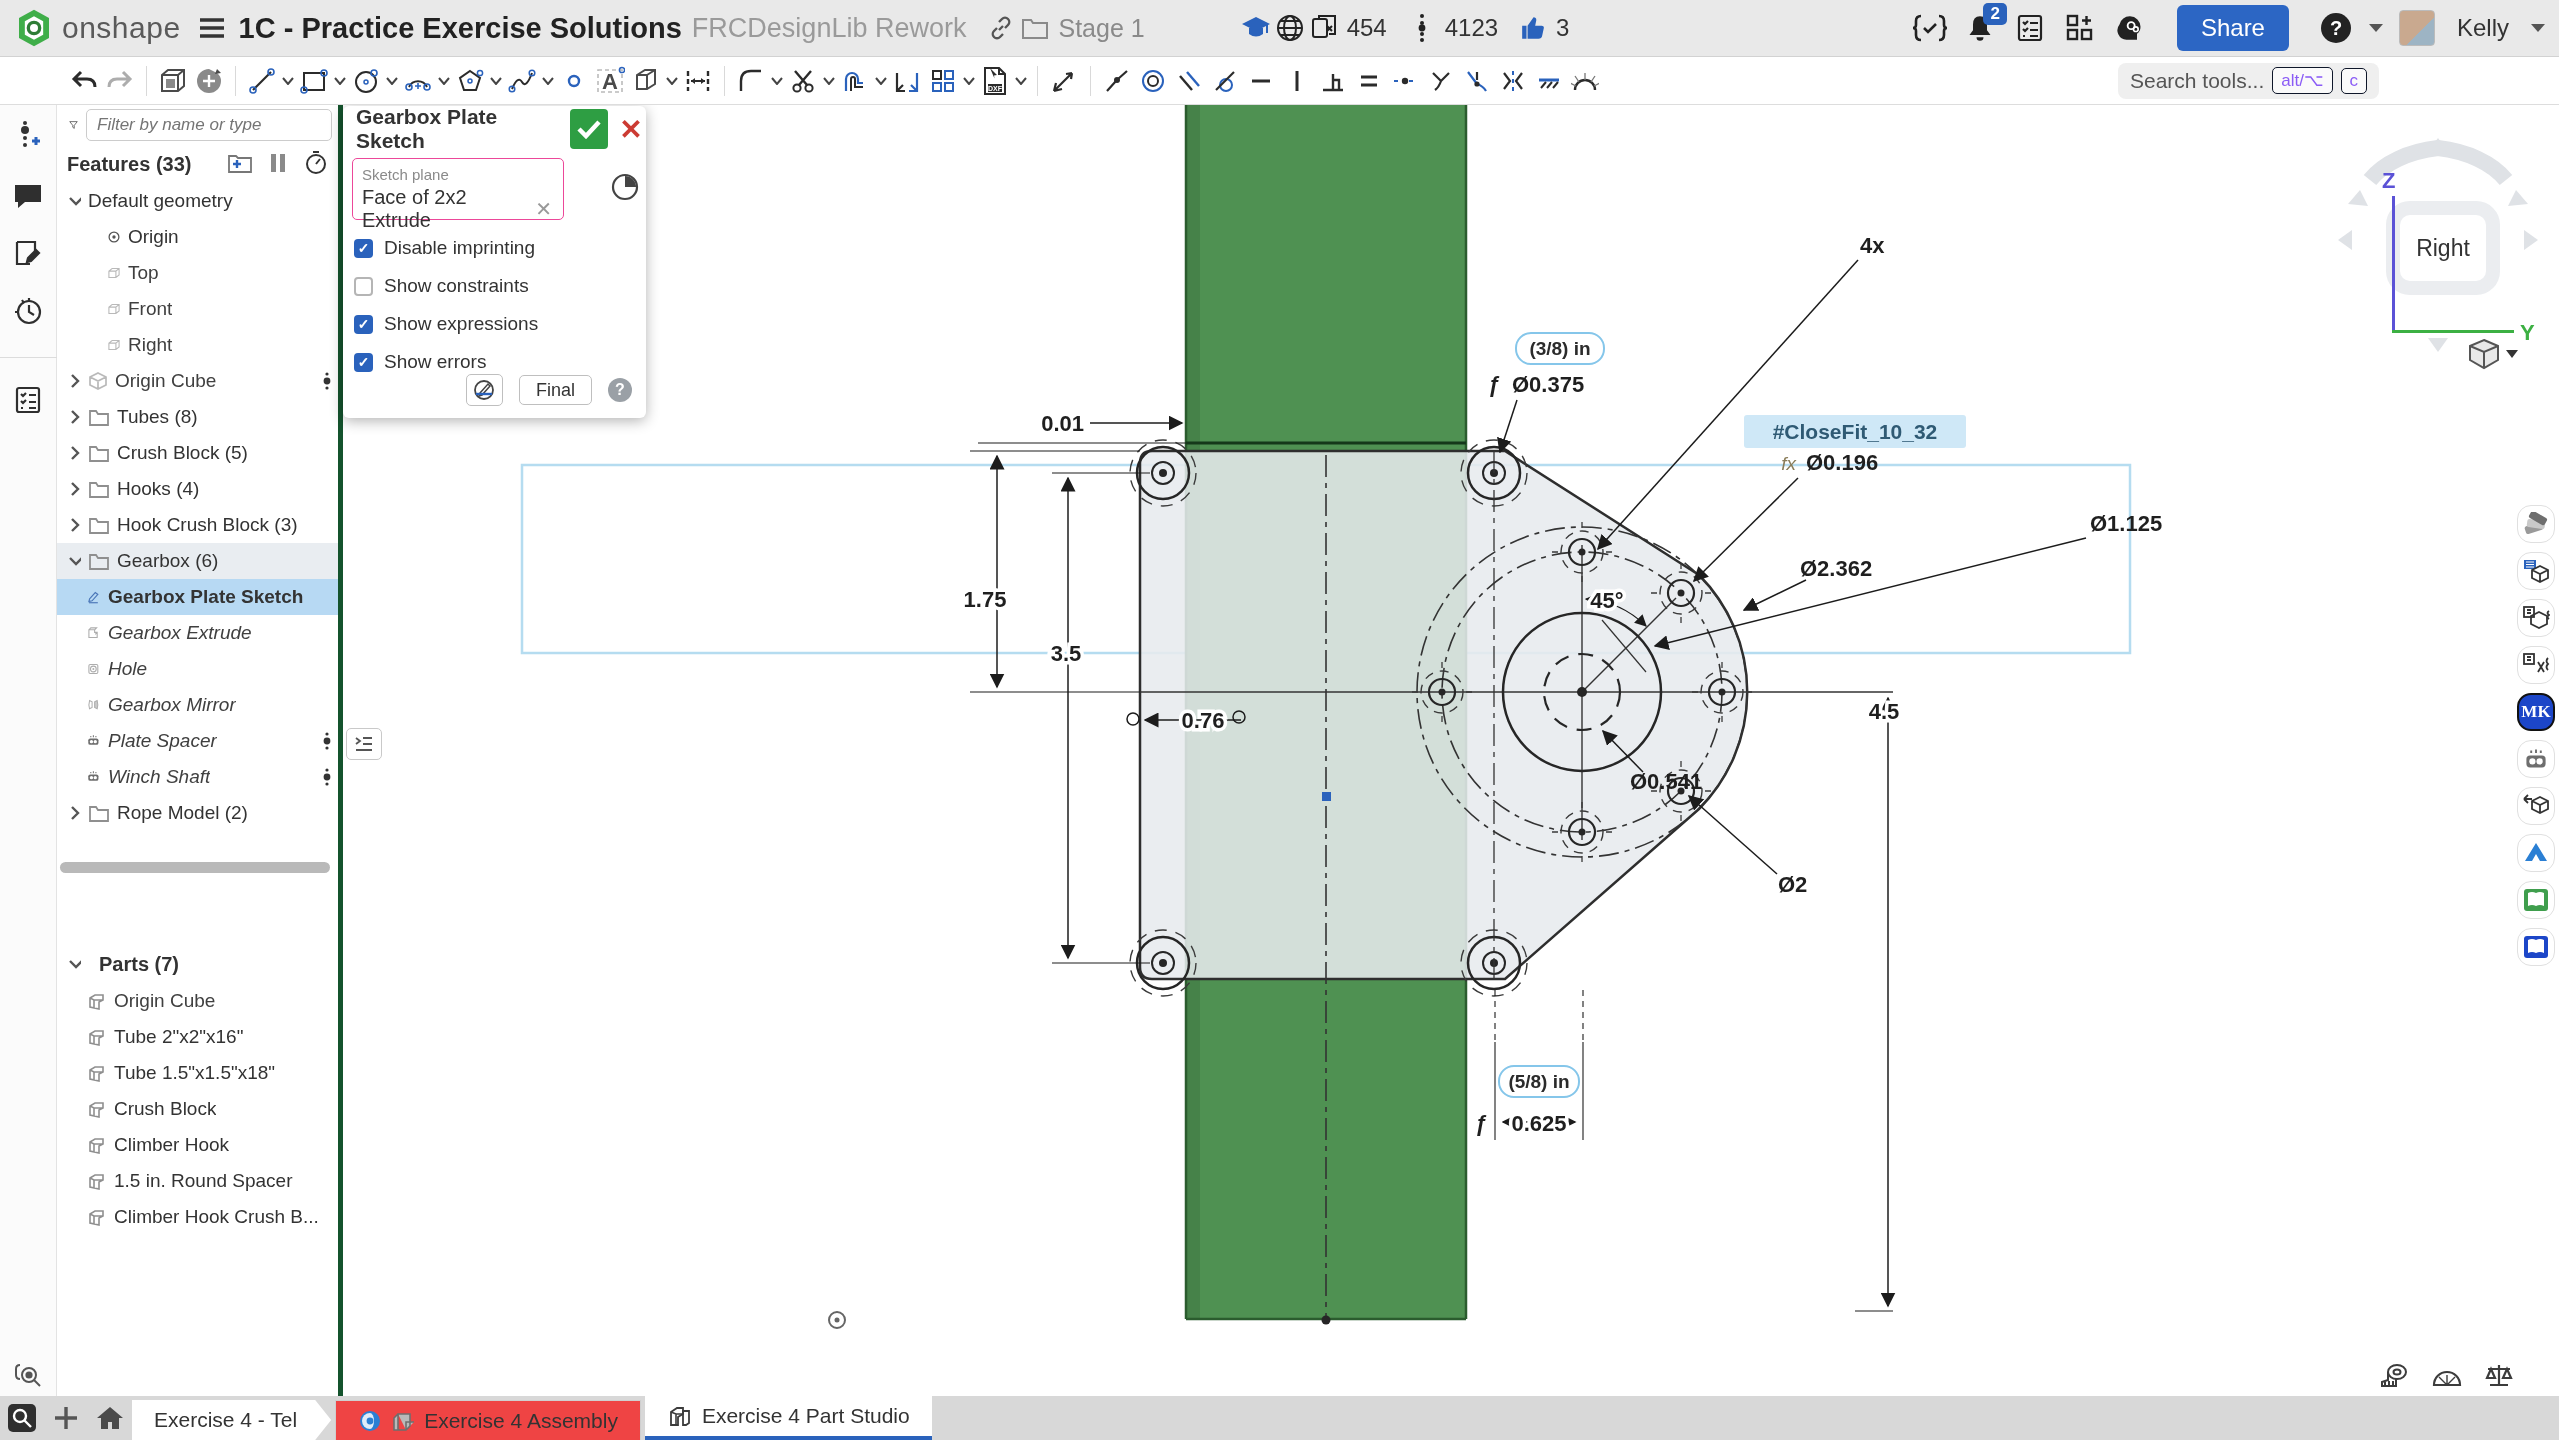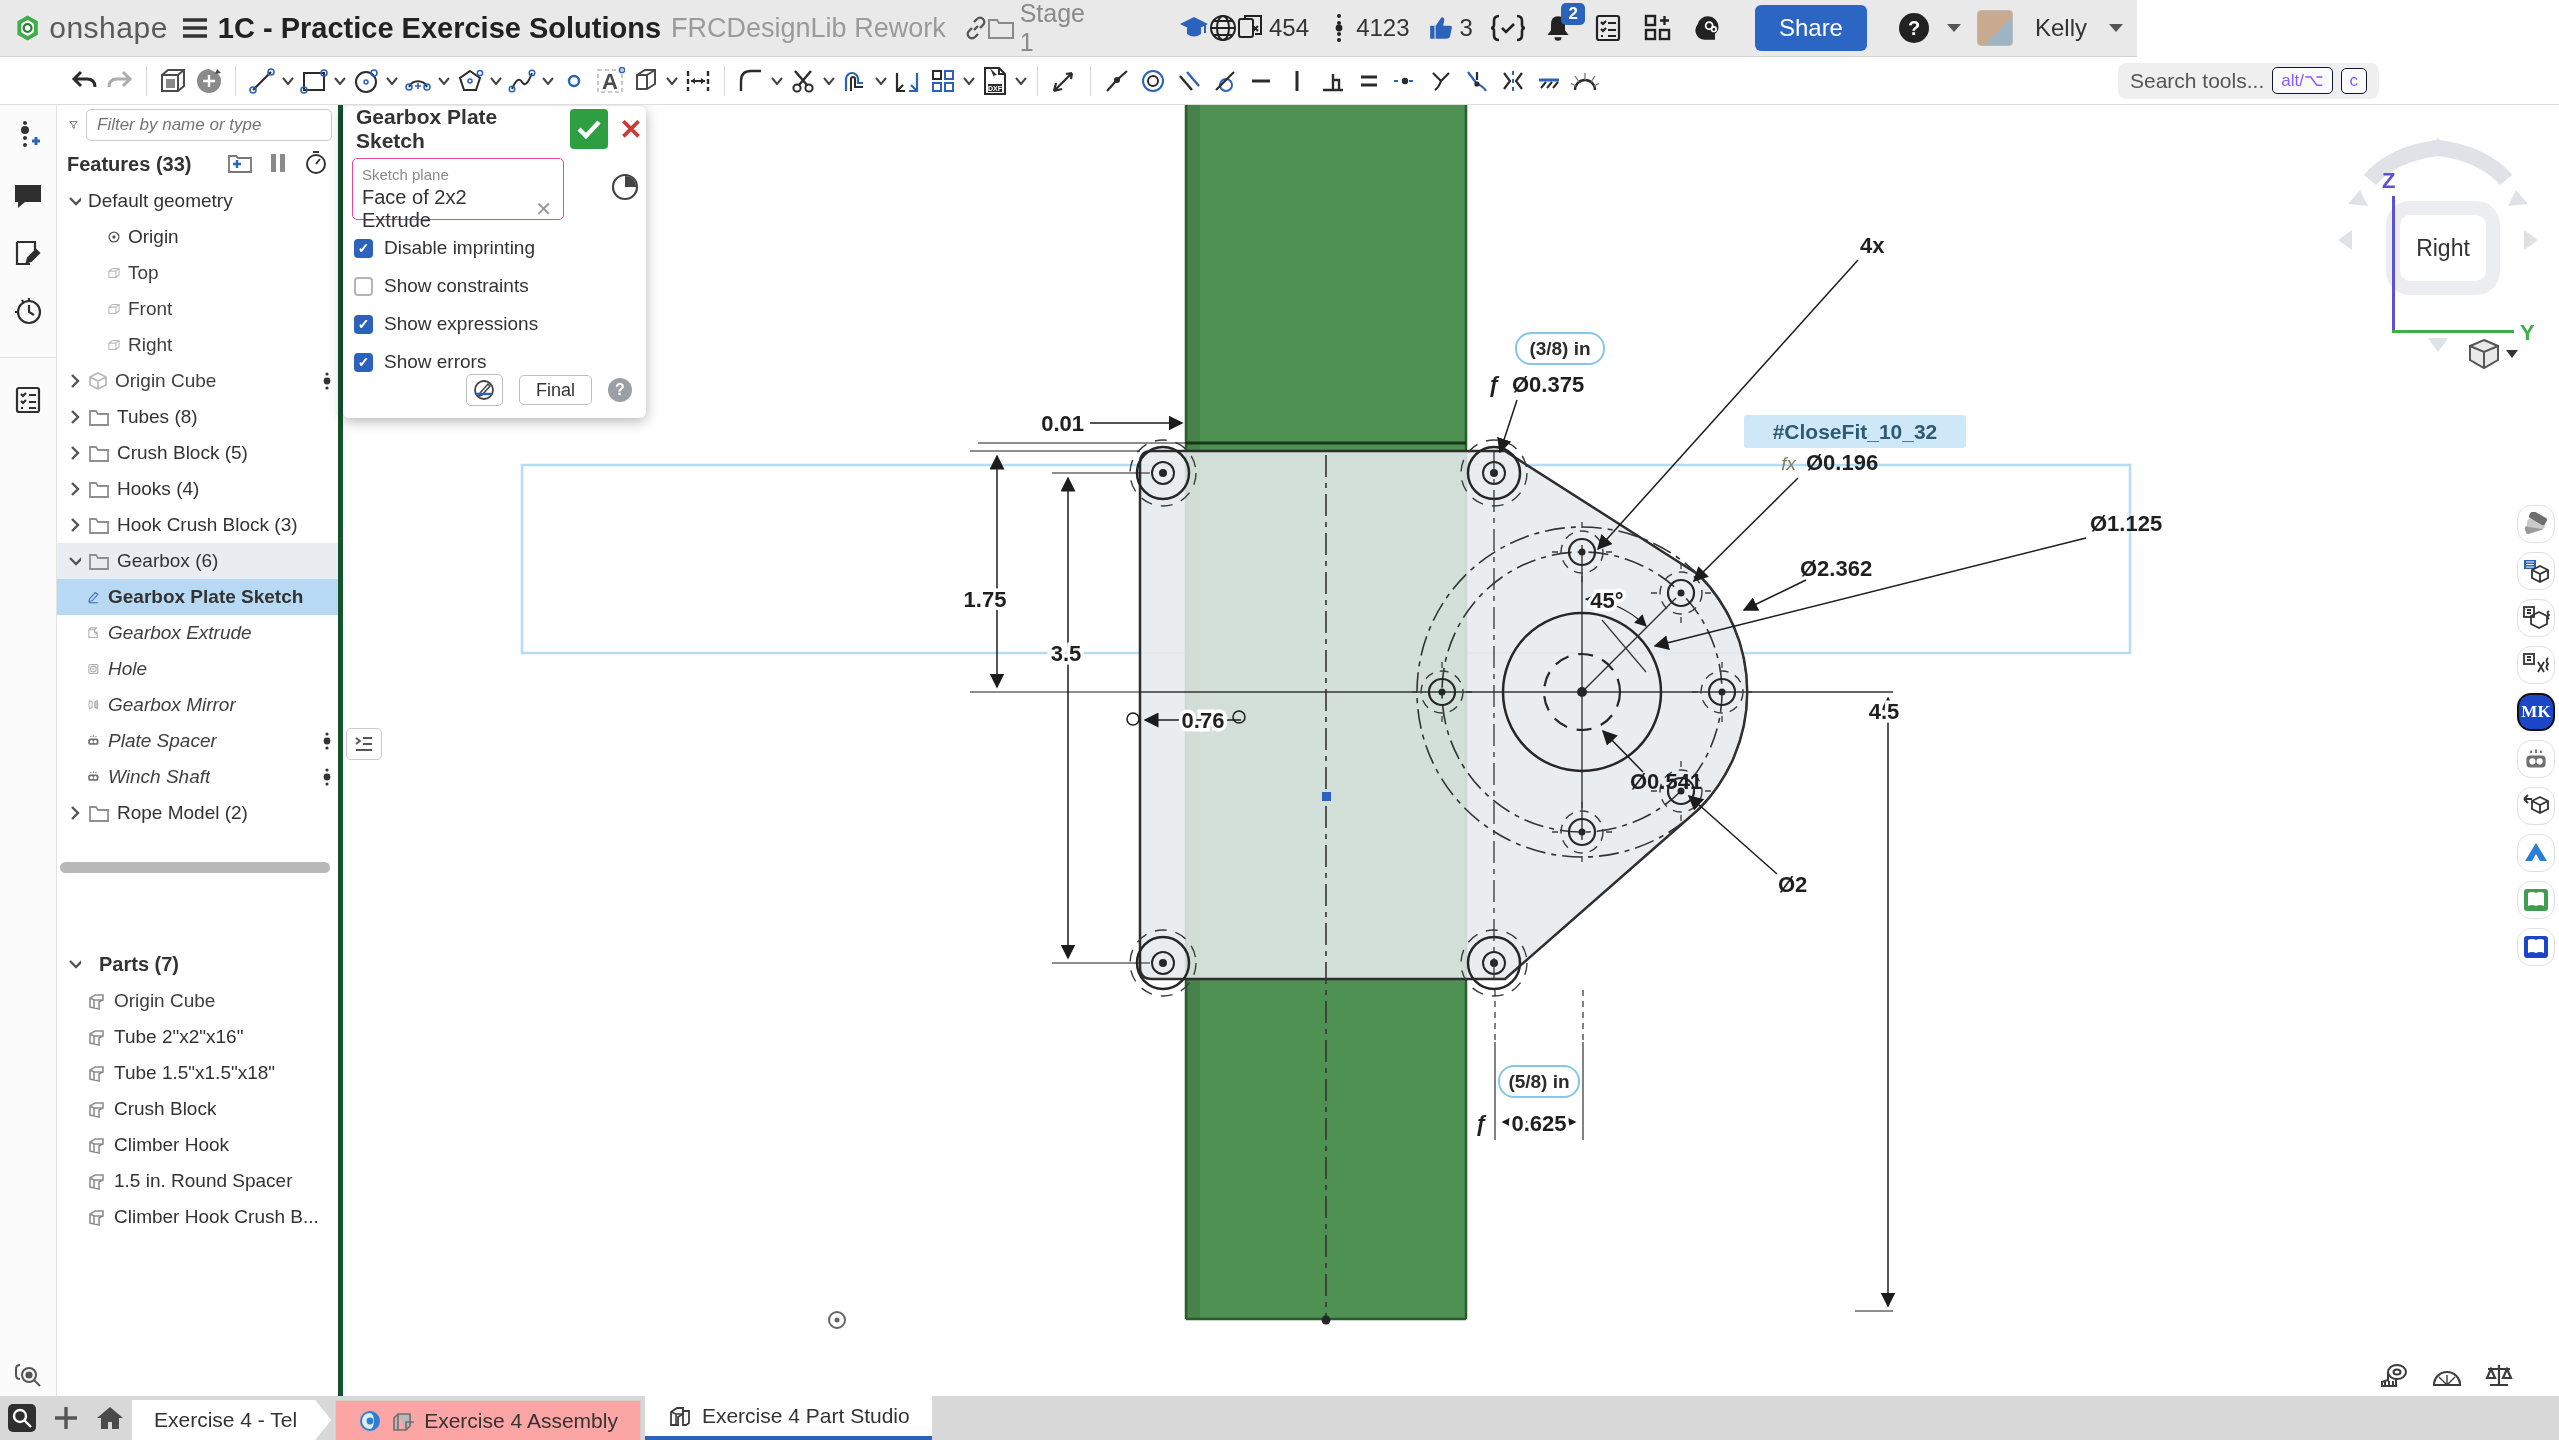--- a/index.html
+++ b/index.html
@@ -1,20 +1,20 @@
 <!DOCTYPE html>
 <html><head>
 <meta charset="utf-8">
 <style>
   *{margin:0;padding:0;box-sizing:border-box}
   html,body{width:2559px;height:1440px;overflow:hidden;background:#fff;
     font-family:"Liberation Sans",sans-serif;-webkit-font-smoothing:antialiased}
   button{background:none;border:none;font-family:inherit;cursor:pointer;padding:0}
   
-  .topbar{position:absolute;left:0;top:0;width:2137px;height:57px;background:#e9e9e9;
+  .topbar{position:absolute;left:0;top:0;width:2559px;height:57px;background:#e9e9e9;
     border-bottom:1px solid #d2d2d2;display:flex;align-items:center;padding:0 14px;z-index:40}
   .brand{font-size:30px;color:#5a5a5a;letter-spacing:.5px;margin:0 14px 0 8px}
   .doc-title{font-size:29px;font-weight:bold;color:#222;margin:0 10px;white-space:nowrap}
   .doc-sub{font-size:27px;color:#9a9a9a;margin-right:18px;white-space:nowrap}
   .ws{font-size:25px;color:#8a8a8a;margin:0 16px 0 6px}
   .tstat{font-size:24px;color:#333;margin:0 18px 0 6px}
   .tbic{width:34px;height:34px;display:flex;align-items:center;justify-content:center;position:relative}
   .badge{position:absolute;top:-8px;right:-10px;background:#2a62bc;color:#fff;font-size:17px;
     font-weight:bold;border-radius:5px;padding:1px 7px}
   .share-btn{background:#2c66c4;color:#fff;font-size:24px;border-radius:6px;
@@ -101,21 +101,21 @@
   
   .measures{position:absolute;right:45px;bottom:4px;display:flex;gap:22px}
   
   .tabbar{position:absolute;left:0;top:1396px;width:2559px;height:44px;background:#d8d8d8;
     display:flex;align-items:flex-end;z-index:40}
   .tb-ic{width:44px;height:44px;display:flex;align-items:center;justify-content:center}
   .tab{height:40px;display:flex;align-items:center;gap:9px;font-size:21px;color:#333;
     padding:0 22px;white-space:nowrap}
   .tab1{background:#fff;clip-path:polygon(0 0,calc(100% - 16px) 0,100% 50%,calc(100% - 16px) 100%,0 100%);
     padding-right:34px}
-  .tab2{background:#fca5a5;margin-left:4px;border:1px solid #cfcfcf;border-bottom:none}
+  .tab2{background:#ef4444;margin-left:4px;border:1px solid #cfcfcf;border-bottom:none}
   .tab3{background:#fff;border-bottom:4px solid #2a62bc;height:44px;margin-left:4px}
   .statusq{position:absolute;left:14px;top:1363px}
   
   text{font-family:"Liberation Sans",sans-serif}
   .dim{font-size:22px;font-weight:bold;fill:#1f1f1f}
   .halo{paint-order:stroke;stroke:#fff;stroke-width:7px}
   .bub{font-size:19px;font-weight:bold;fill:#2b2b2b}
 </style>
 </head>
 <body>

